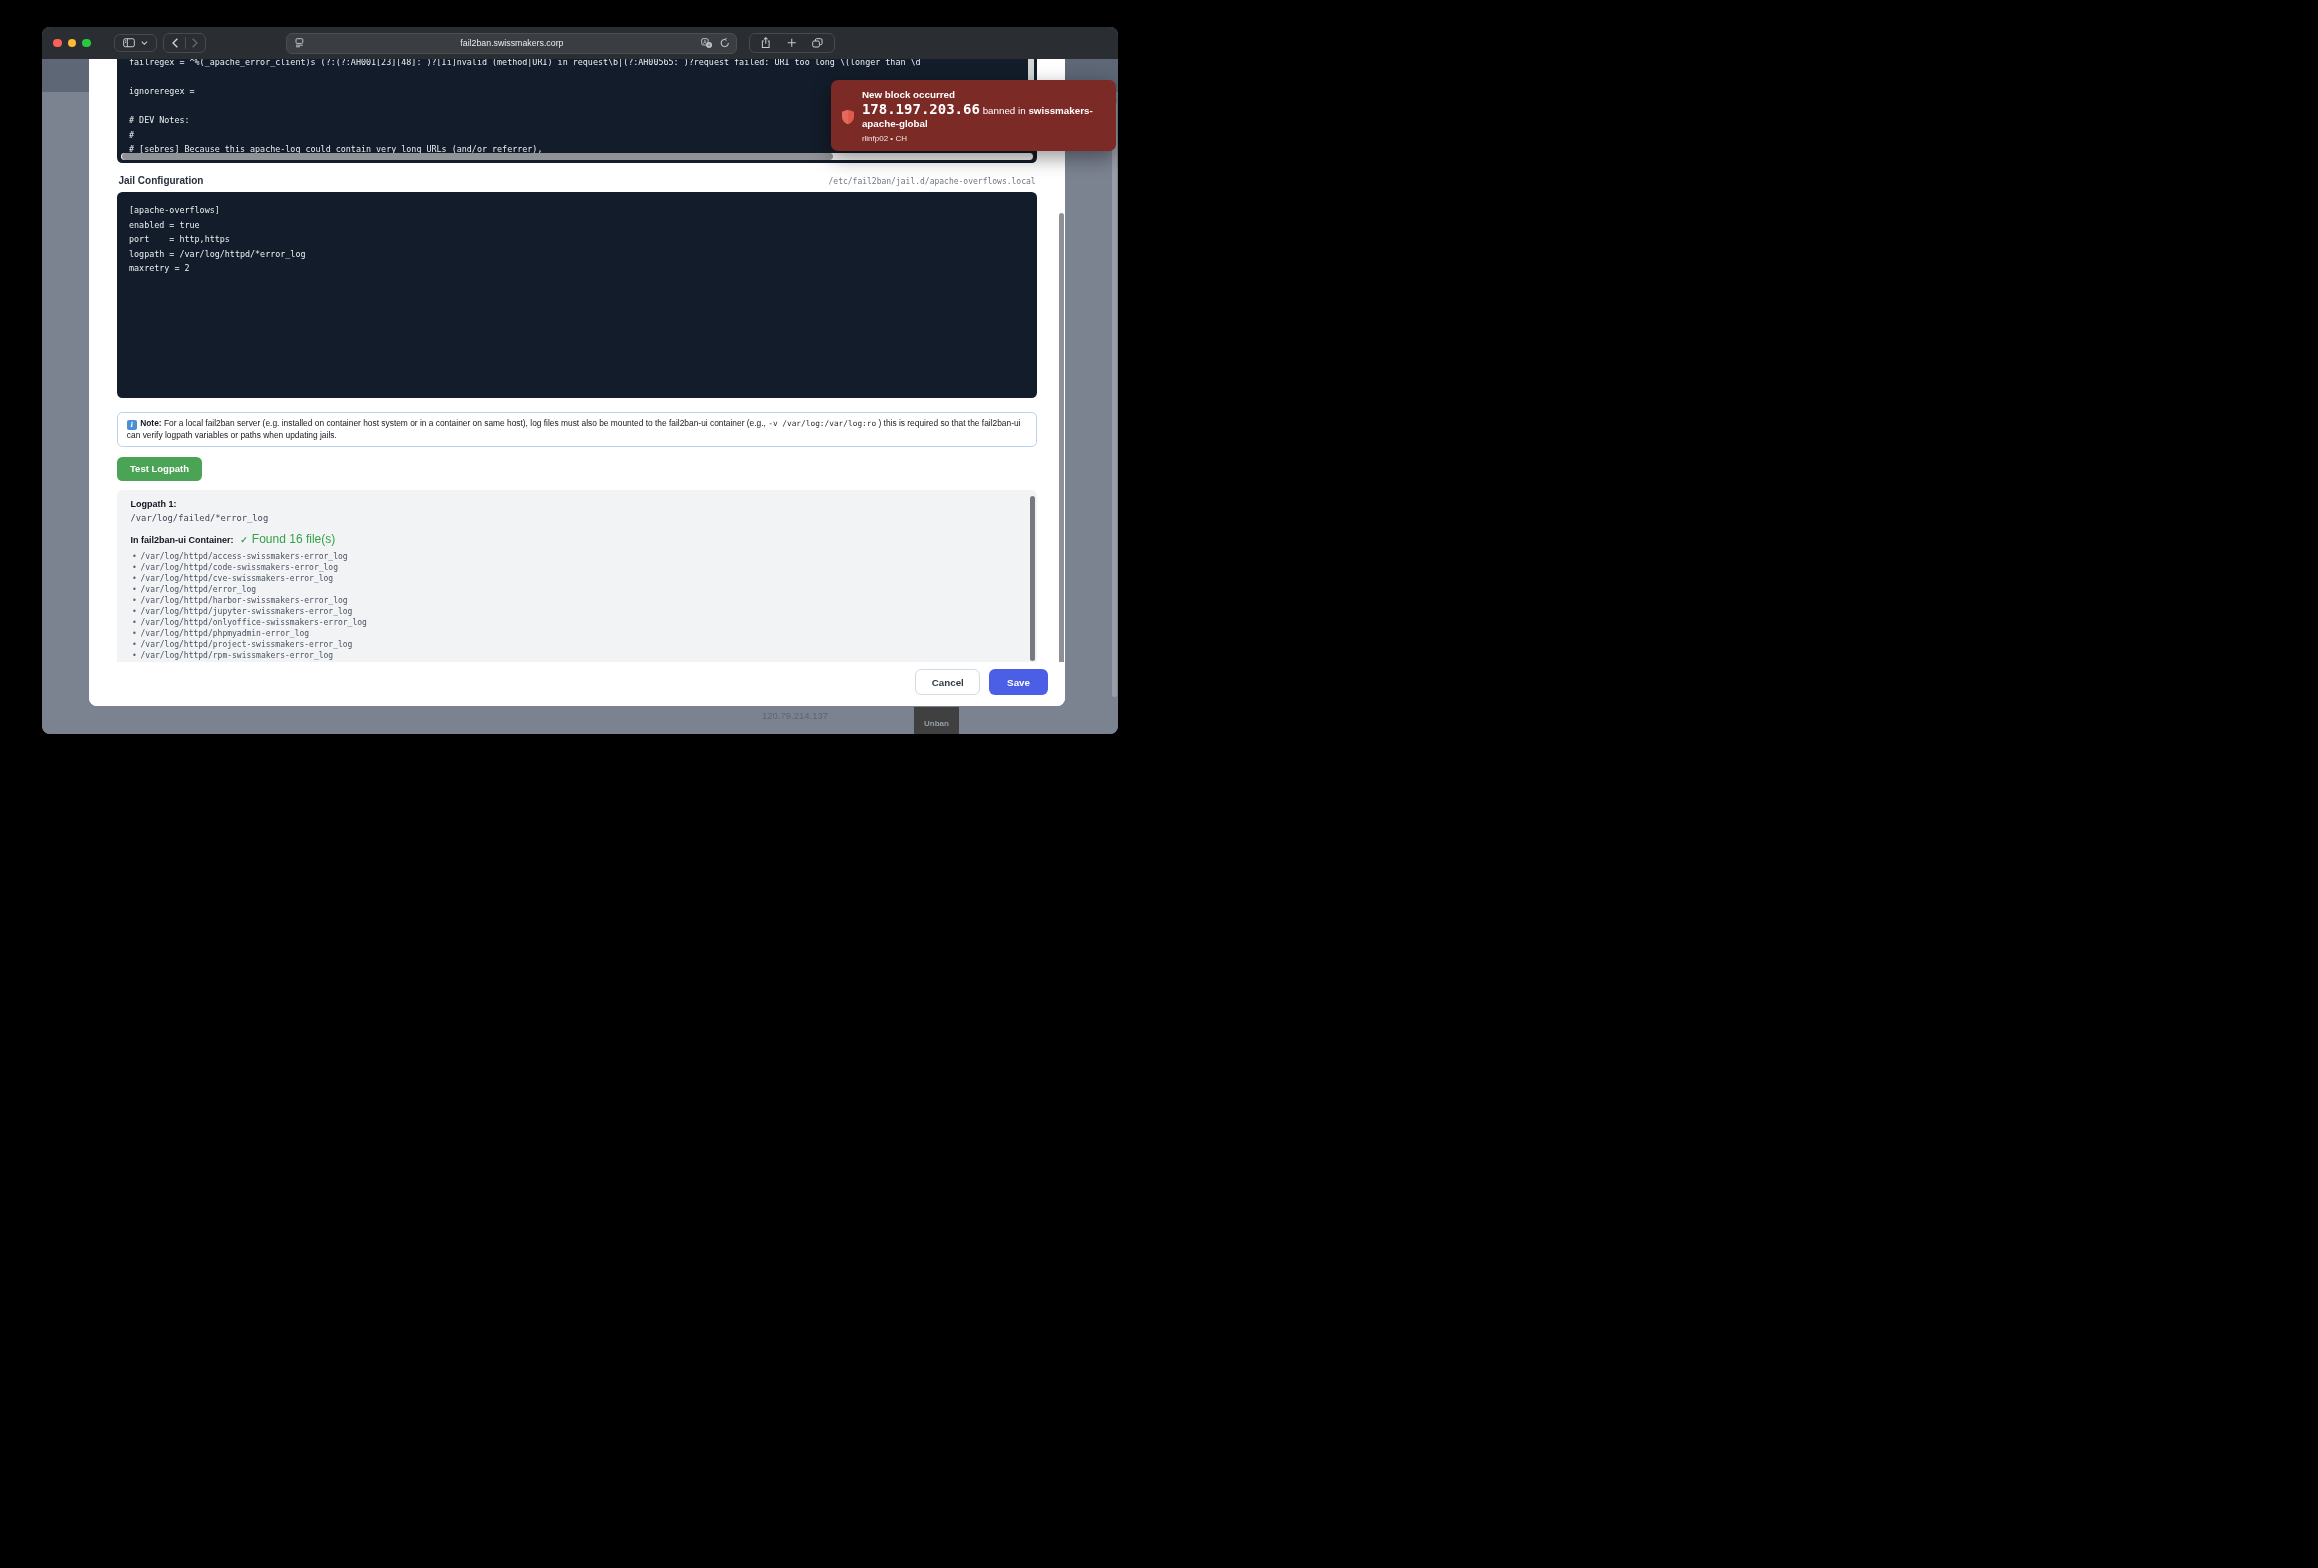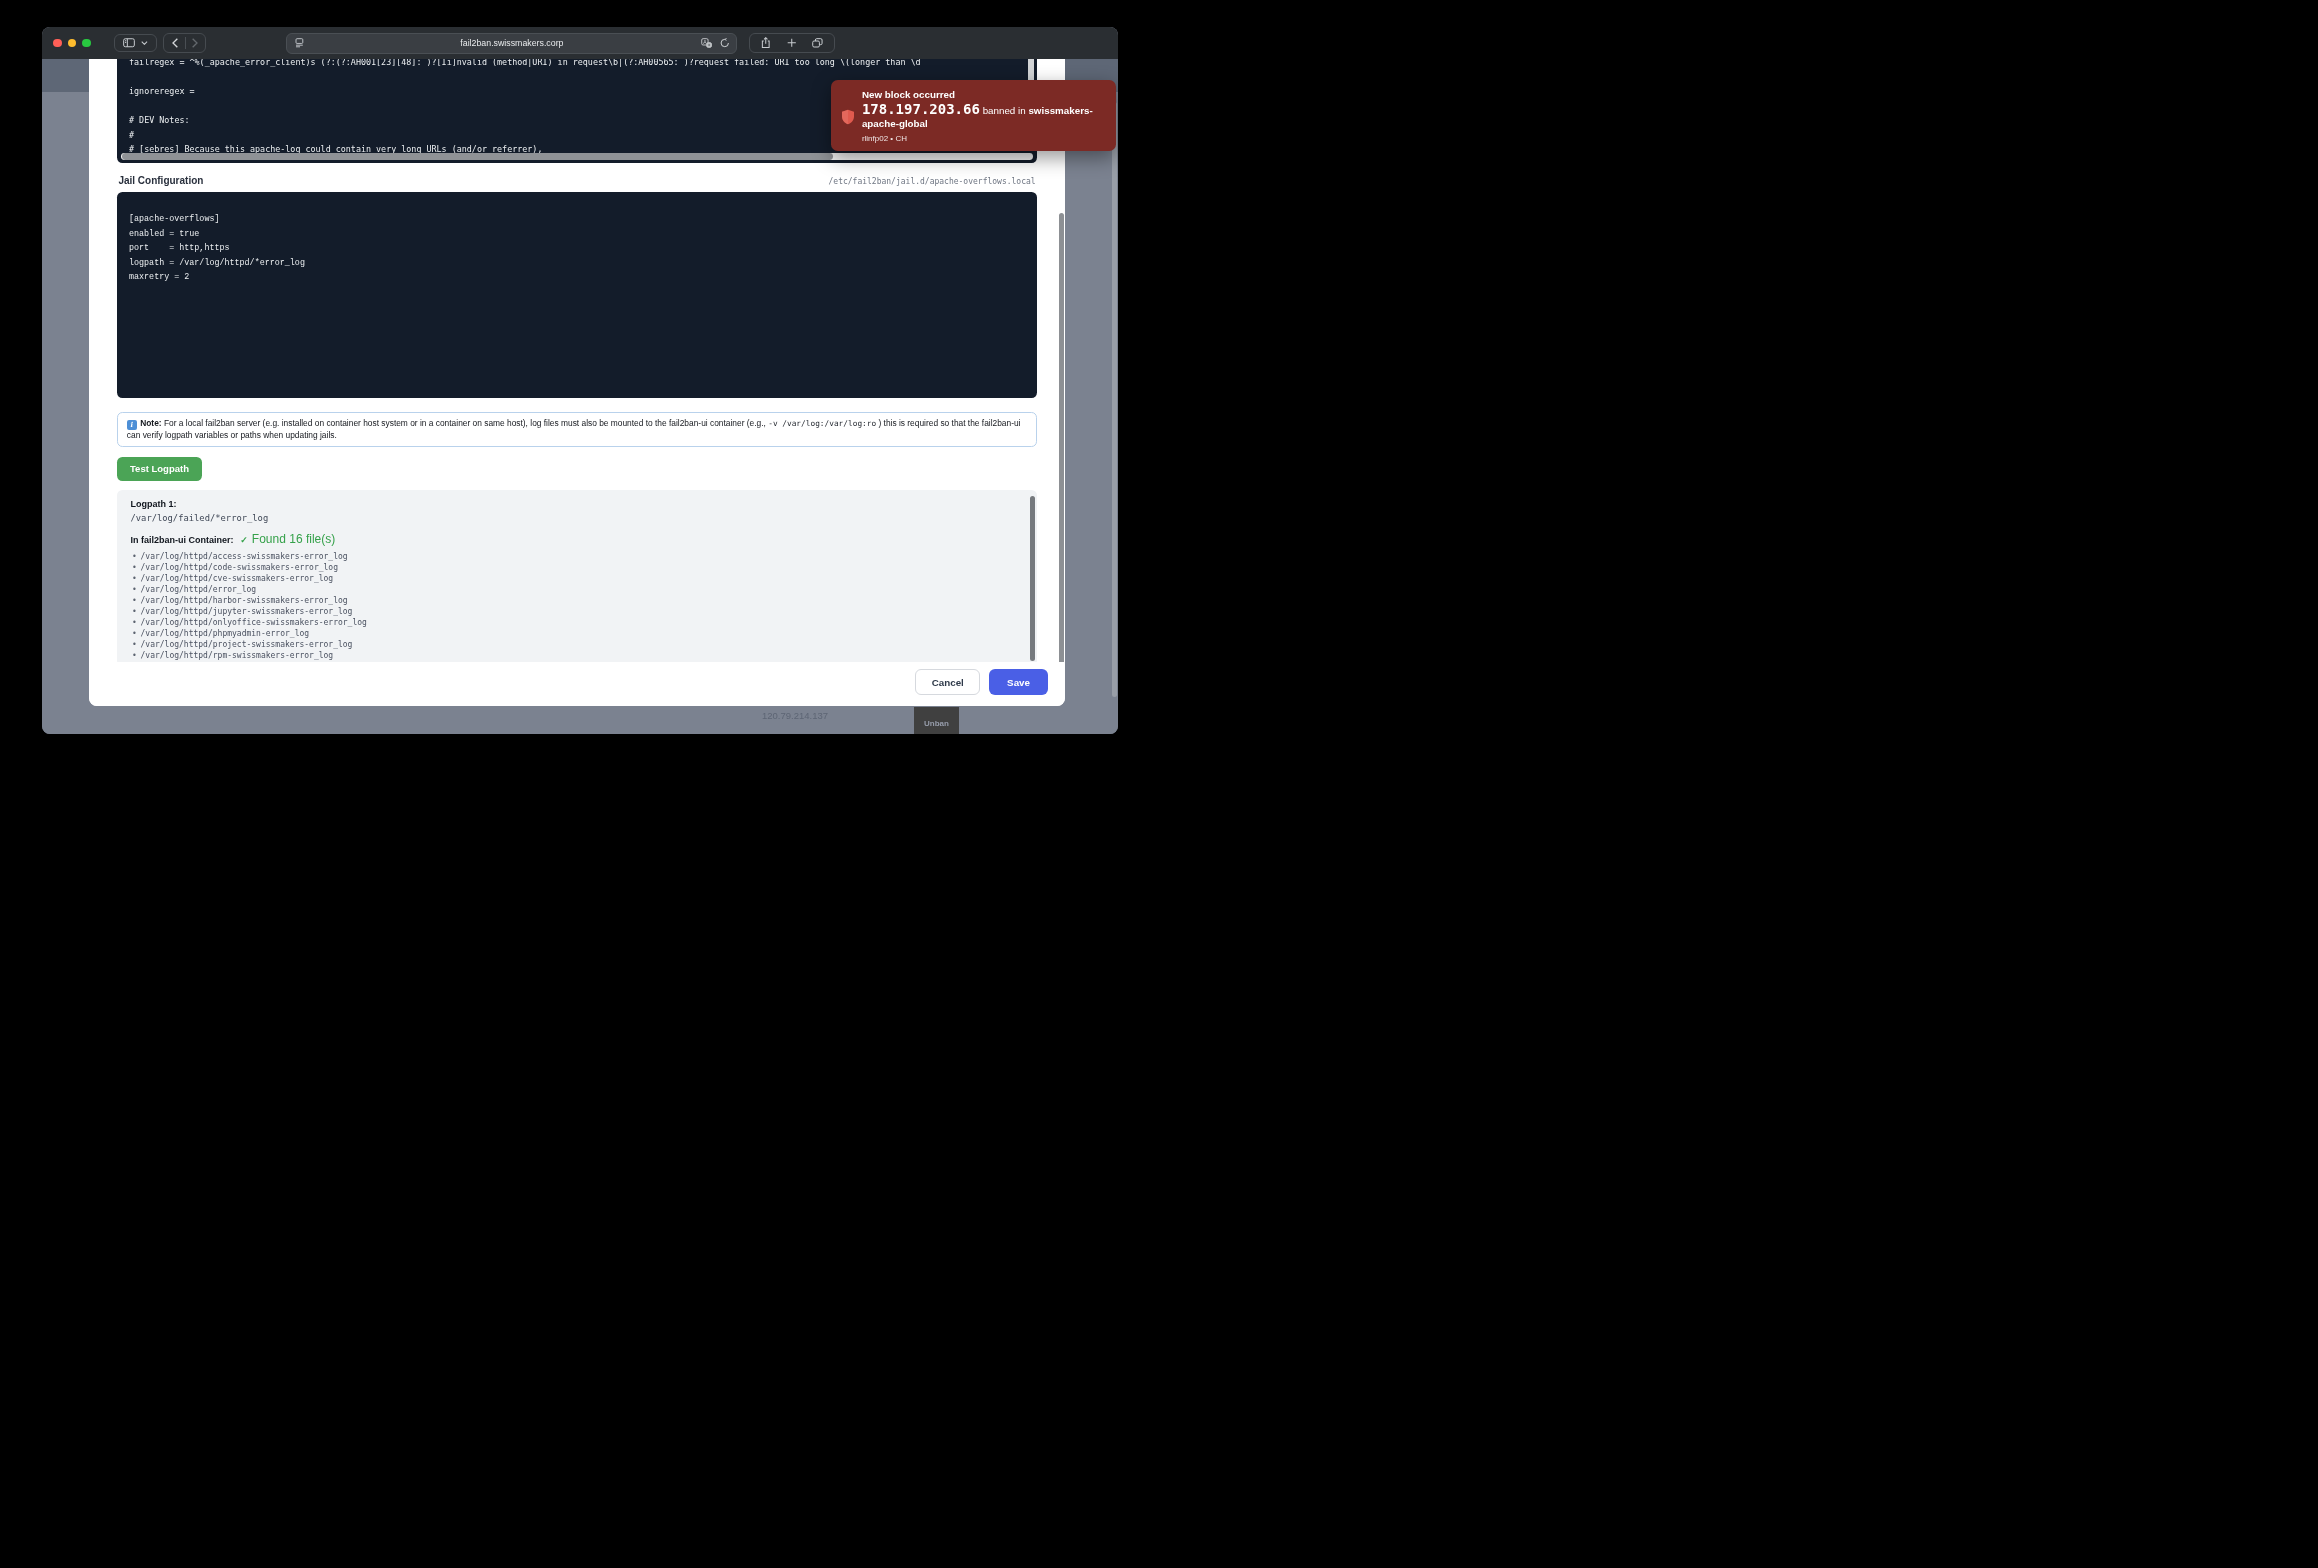--- a/index.html
+++ b/index.html
@@ -53,21 +53,21 @@
 
   .filter-panel { margin-top:-8px; height:112px; padding:4px 12px 0; position:relative; overflow:hidden; }
   .filter-hsb-track { position:absolute; left:4px; right:4px; bottom:3.4px; height:6.8px; background:#f3f3f3; border-radius:3.4px; }
   .filter-hsb-thumb { position:absolute; left:0.7px; top:0; height:6.8px; width:78%; background:#8f9296; border-radius:3.4px; }
   .filter-vsb-track { position:absolute; right:3.4px; top:4px; bottom:13.5px; width:5.4px; background:rgba(244,244,244,.85); border-radius:2.7px; }
 
   .section-head { display:flex; justify-content:space-between; align-items:baseline; margin:12px 1.4px 6px; }
   .section-title { font-size:10px; font-weight:700; color:#29303d; }
   .section-path { font-family:"DejaVu Sans Mono", monospace; font-size:8px; color:#6e7582; }
 
-  .jail-panel { height:206px; padding:20px 12px;font-family:Liberation Mono, monospace; }
+  .jail-panel { height:206px; padding:11px 12px; }
 
   .note-box { margin-top:14px; border:1px solid #b9d2ec; border-radius:5.4px; padding:4.7px 8.8px;
               font-size:8.4px; line-height:10.8px; color:#15181e; }
   .note-info { display:inline-flex; width:10px; height:10px; border-radius:2px; background:#4d8fd6;
                color:#fff; font-size:6.8px; font-weight:700; align-items:center; justify-content:center;
                vertical-align:-1.4px; margin-right:3.4px; font-family:"DejaVu Serif", serif; font-style:italic; }
   .note-box b { font-weight:700; }
   .note-code { font-family:"DejaVu Sans Mono", monospace; font-size:7.8px; color:#1f242c; }
 
   .test-btn { margin-top:10px; height:24px; padding:0 13px; border:none; border-radius:5.4px; background:#4ba456;

